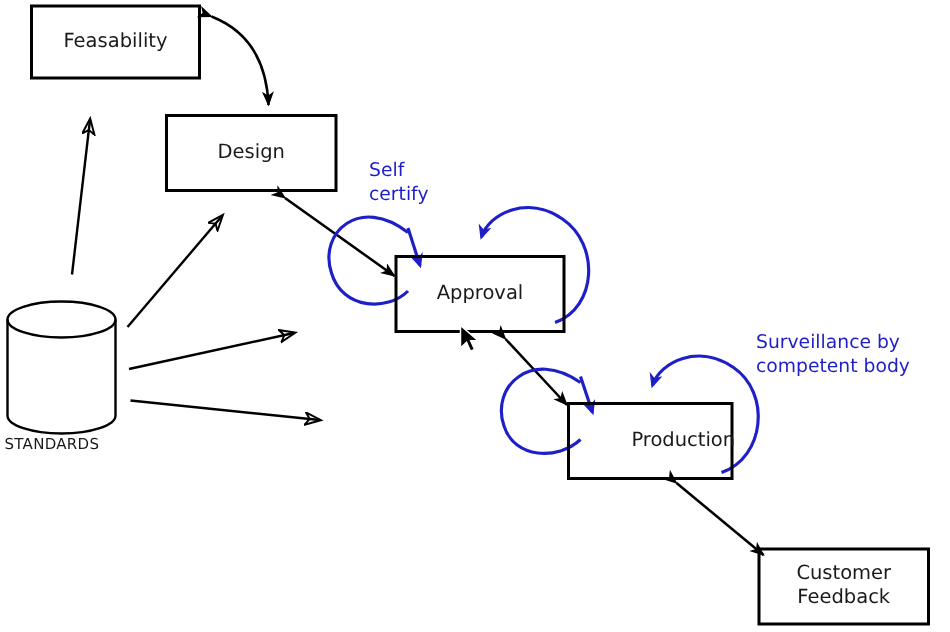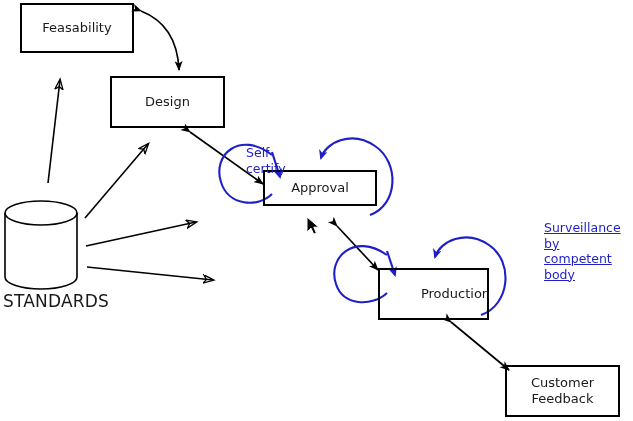--- a/index.html
+++ b/index.html
@@ -46,21 +46,21 @@
     position: absolute;
     color: #1f1fc8;
     font-size: 12.5px;
     line-height: 15.5px;
     font-family: "DejaVu Sans", sans-serif;
     white-space: pre-line;
   }
   .store-label {
     position: absolute;
     color: #1a1a1a;
-    font-size: 17px;
+    font-size: 10px;
     font-family: "DejaVu Sans", sans-serif;
     letter-spacing: 0.2px;
   }
   #cursor {
     position: absolute;
     left: 306px;
     top: 216px;
     width: 14px;
     height: 20px;
     pointer-events: none;
@@ -141,40 +141,40 @@
   </svg>
 
   <div class="node-box" style="left:20px; top:3px; width:114px; height:50px;">
     <span class="node-label">Feasability</span>
   </div>
 
   <div class="node-box" style="left:110px; top:76px; width:115px; height:52px;">
     <span class="node-label">Design</span>
   </div>
 
-  <div class="node-box" style="left:263px; top:170px; width:114px; height:36px;">
+  <div class="node-box" style="left:263px; top:170px; width:114px; height:52px;">
     <span class="node-label">Approval</span>
   </div>
 
   <div class="node-box" style="left:378px; top:268px; width:111px; height:52px;padding-left:44px;">
     <span class="node-label">Production</span>
   </div>
 
   <div class="node-box" style="left:505px; top:365px; width:115px; height:52px;text-align:center;">
     <span class="node-label">Customer
 Feedback</span>
   </div>
 
   <div class="store-label" style="left:3px; top:291px;">STANDARDS</div>
 
-  <div class="annot" style="left:246px; top:105px;margin-top:40px;">Self
+  <div class="annot" style="left:246px; top:105px;">Self
 certify</div>
 
 
-  <div class="annot" style="left:544px; top:220px;text-decoration:underline;">Surveillance by
+  <div class="annot" style="left:504px; top:220px;">Surveillance by
 competent body</div>
 
 
   <svg id="cursor" viewBox="0 0 14 20" xmlns="http://www.w3.org/2000/svg">
     <path d="M1,1 L1,16 L5,12.2 L7.7,18.2 L10.4,17 L7.8,11.2 L12.8,11.2 Z" fill="#000000" stroke="#ffffff" stroke-width="1"></path>
   </svg>
 
 </div>
 
 </body></html>

